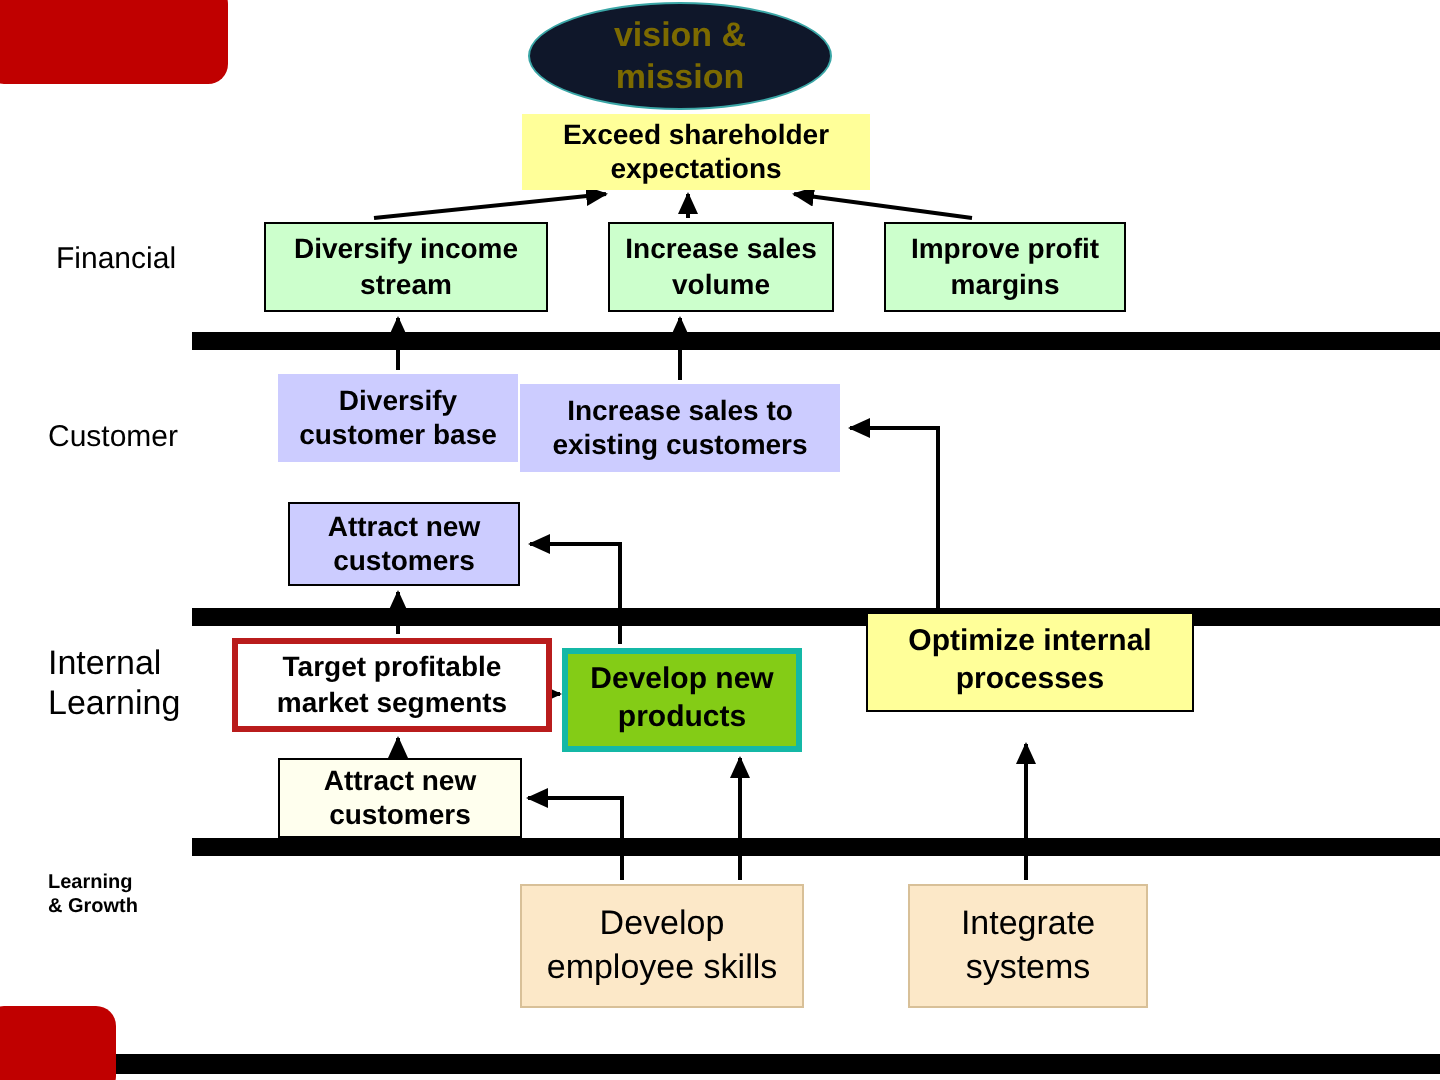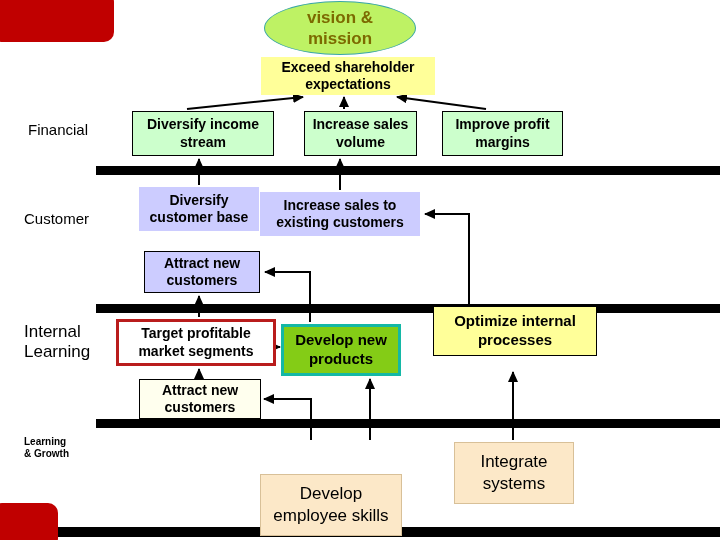--- a/index.html
+++ b/index.html
@@ -20,38 +20,38 @@
   
   svg.arrows { position:absolute; left:0; top:0; z-index:5; pointer-events:none; }
   
   .node {
     position:absolute; display:flex; align-items:center; justify-content:center;
     text-align:center; white-space:pre-line; font-weight:bold; font-size:14px;
     line-height:1.25; box-sizing:border-box; z-index:10;
   }
   .ellipse {
     left:264px; top:1px; width:152px; height:54px;
-    background:#bef264; border:1px solid #3aa6a6; border-radius:50%;
+    background:#0f172a; border:1px solid #3aa6a6; border-radius:50%;
     font-size:17px; color:#7c6a00; z-index:11;
   }
   .goal   { left:261px; top:57px;  width:174px; height:38px; background:#ffff99; }
   .green  { background:#ccffcc; border:1px solid #000;margin-left:16px; }
   .g1 { left:116px; top:111px; width:142px; height:45px; }
   .g2 { left:288px; top:111px; width:113px; height:45px; }
   .g3 { left:426px; top:111px; width:121px; height:45px; }
   .blue { background:#ccccff; }
   .c1 { left:139px; top:187px; width:120px; height:44px; }
   .c2 { left:260px; top:192px; width:160px; height:44px; }
   .c3 { left:144px; top:251px; width:116px; height:42px; border:1px solid #000; }
   .p1 { left:116px; top:319px; width:160px; height:47px; background:#fff; border:3px solid #b91c1c; }
   .p2 { left:281px; top:324px; width:120px; height:52px; background:#84cc16; border:3px solid #14b8a6; font-size:15px; }
   .p3 { left:433px; top:306px; width:164px; height:50px; background:#ffff99; border:1px solid #000; font-size:15px; }
   .p4 { left:139px; top:379px; width:122px; height:40px; background:#ffffee; border:1px solid #000; }
   .tan { background:#fce8c8; border:1px solid #d8c098; font-weight:normal; font-size:17px; line-height:1.3; }
-  .l1 { left:260px; top:442px; width:142px; height:62px;margin-top:32px; }
+  .l1 { left:260px; top:442px; width:142px; height:62px; }
   .l2 { left:454px; top:442px; width:120px; height:62px; }
   
   .plabel { position:absolute; white-space:pre-line; z-index:10; line-height:1.2; }
   .lab-fin  { left:28px; top:121px; font-size:15px; }
   .lab-cus  { left:24px; top:210px; font-size:15px; }
   .lab-int  { left:24px; top:322px; font-size:17px; }
   .lab-lg   { left:24px; top:436px; font-size:10px; font-weight:bold; }
 </style>
 </head>
 <body>

